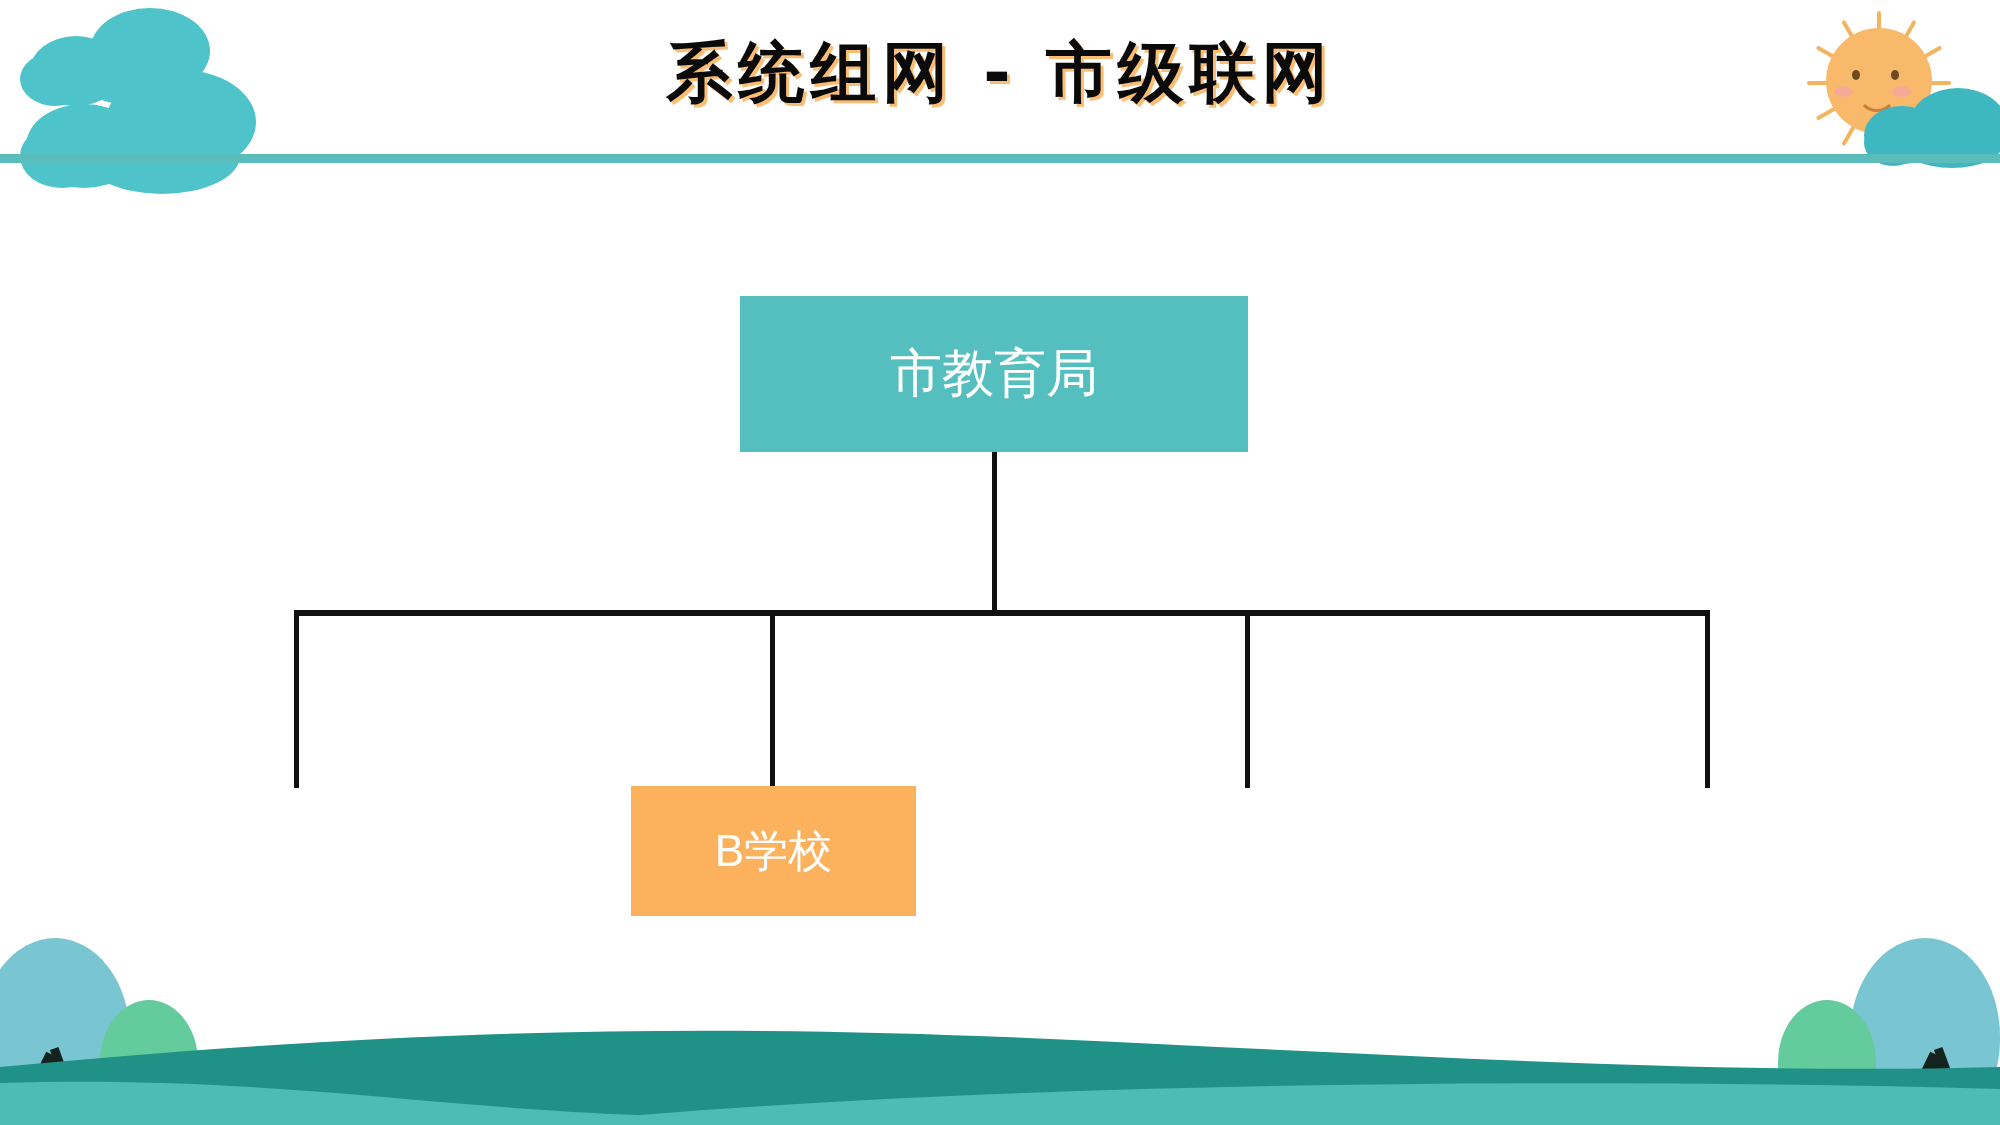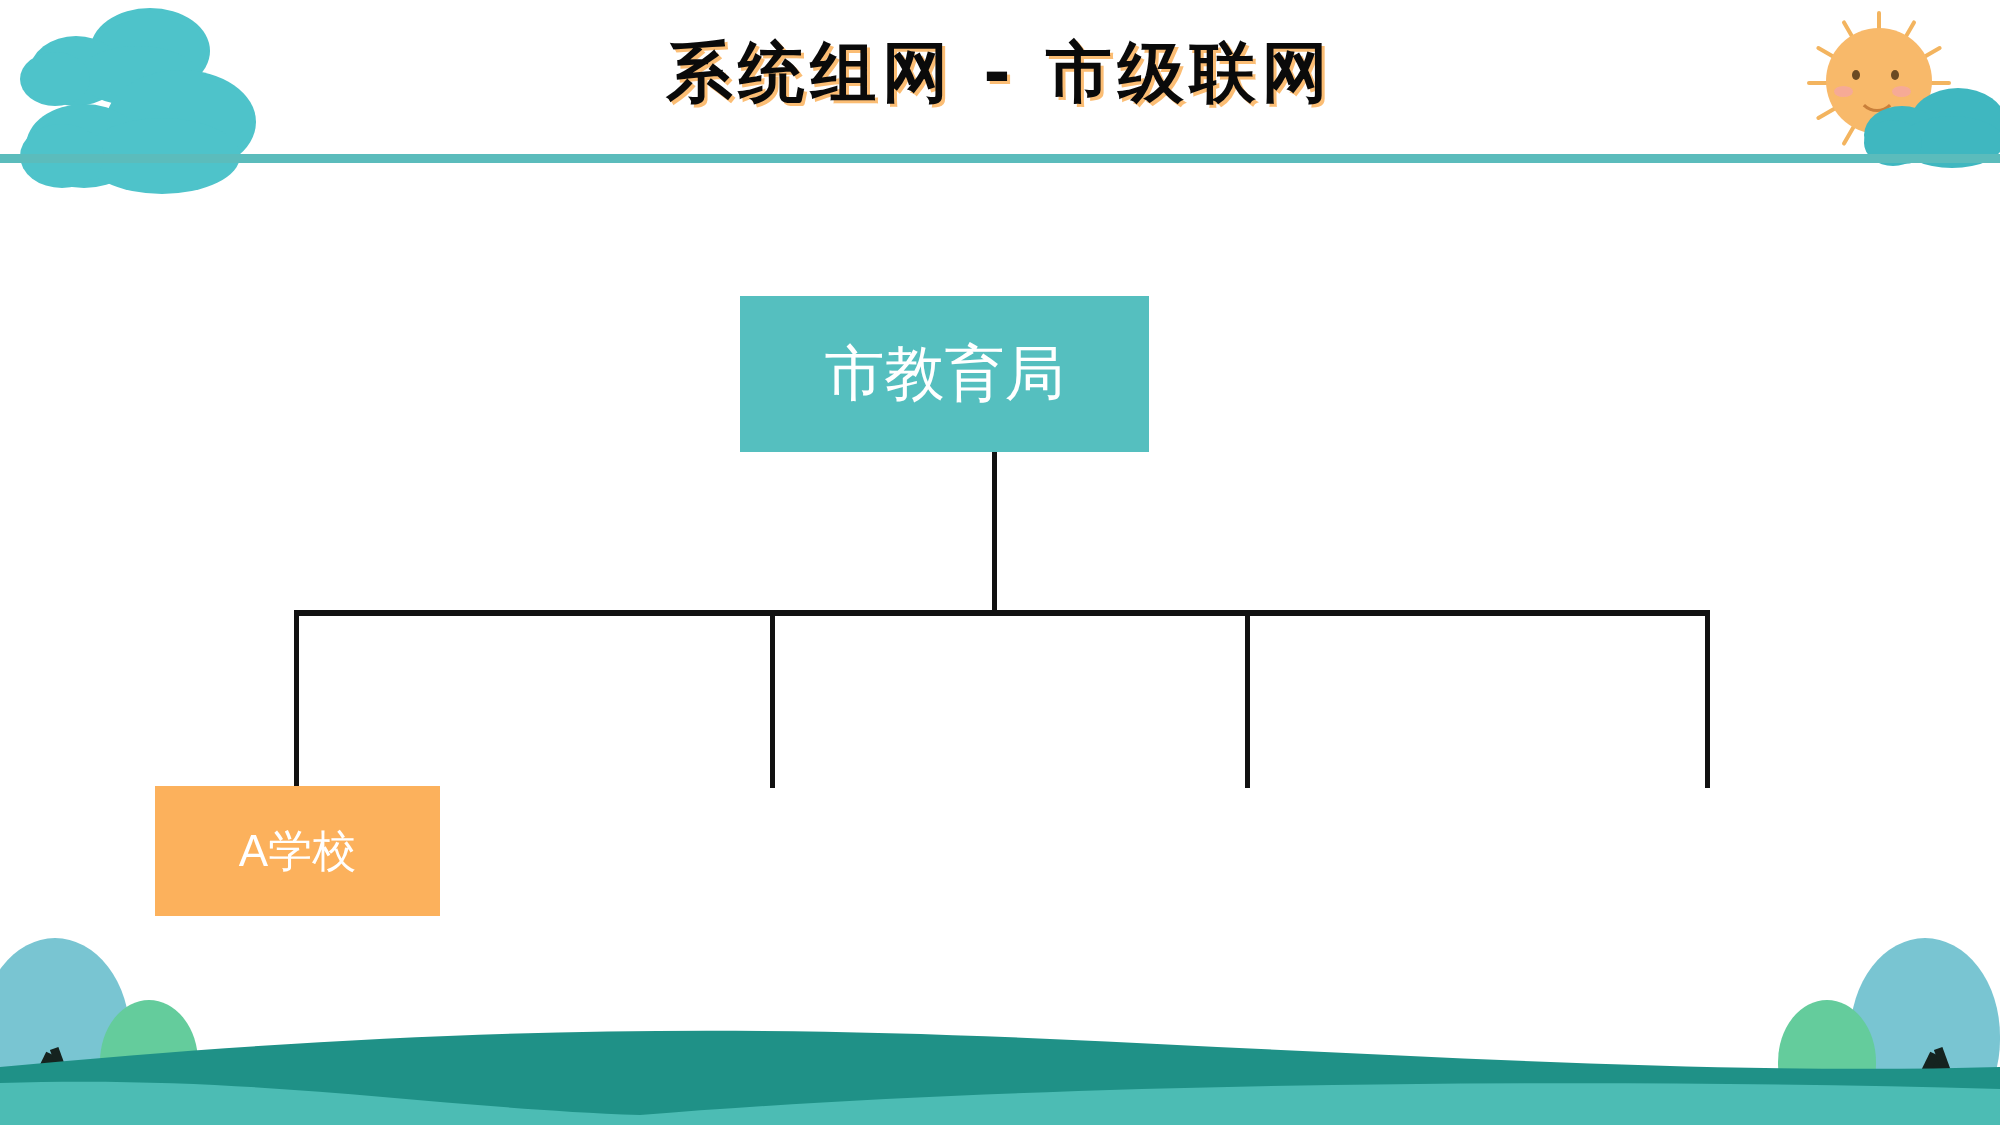--- a/index.html
+++ b/index.html
@@ -143,24 +143,24 @@
     display: flex;
     align-items: center;
     justify-content: center;
     color: #ffffff;
     font-family: "Liberation Sans", "DejaVu Sans", sans-serif;
     box-sizing: border-box;
   }
   .node-root {
     left: 740px;
     top: 296px;
-    width: 409px;
+    width: 508px;
     height: 156px;
     background: #55bfbf;
-    font-size: 60px;
+    font-size: 52px;
   }
   .node-leaf {
     top: 786px;
     width: 285px;
     height: 130px;
     background: #fcb15c;
     font-size: 44px;
   }
   .leaf-0 { left: 155px; }
   .leaf-1 { left: 631px; }
@@ -252,21 +252,21 @@
 
     <div class="connector conn-root-stem"></div>
     <div class="connector conn-hbar"></div>
     <div class="connector conn-drop drop-0"></div>
     <div class="connector conn-drop drop-1"></div>
     <div class="connector conn-drop drop-2"></div>
     <div class="connector conn-drop drop-3"></div>
 
     <div class="node node-root">市教育局</div>
 
-    <div class="node node-leaf leaf-0">A学校</div>
+    <div class="node node-leaf leaf-1">B学校</div>
   </div>
 
   <div class="tree" style="left:-20px; top:938px; width:200px; height:160px;">
     <div class="tree-canopy big-canopy" style="left:0px; top:0px;"></div>
     <div class="tree-trunk" style="left:66px; top:120px; width:13px; height:68px;"></div>
     <div class="tree-branch" style="left:50px; top:112px; width:9px; height:36px; transform:rotate(26deg);"></div>
     <div class="tree-branch" style="left:84px; top:108px; width:9px; height:42px; transform:rotate(-20deg);"></div>
   </div>
   <div class="tree" style="left:100px; top:1000px; width:120px; height:120px;">
     <div class="tree-canopy small-canopy" style="left:0px; top:0px;"></div>

